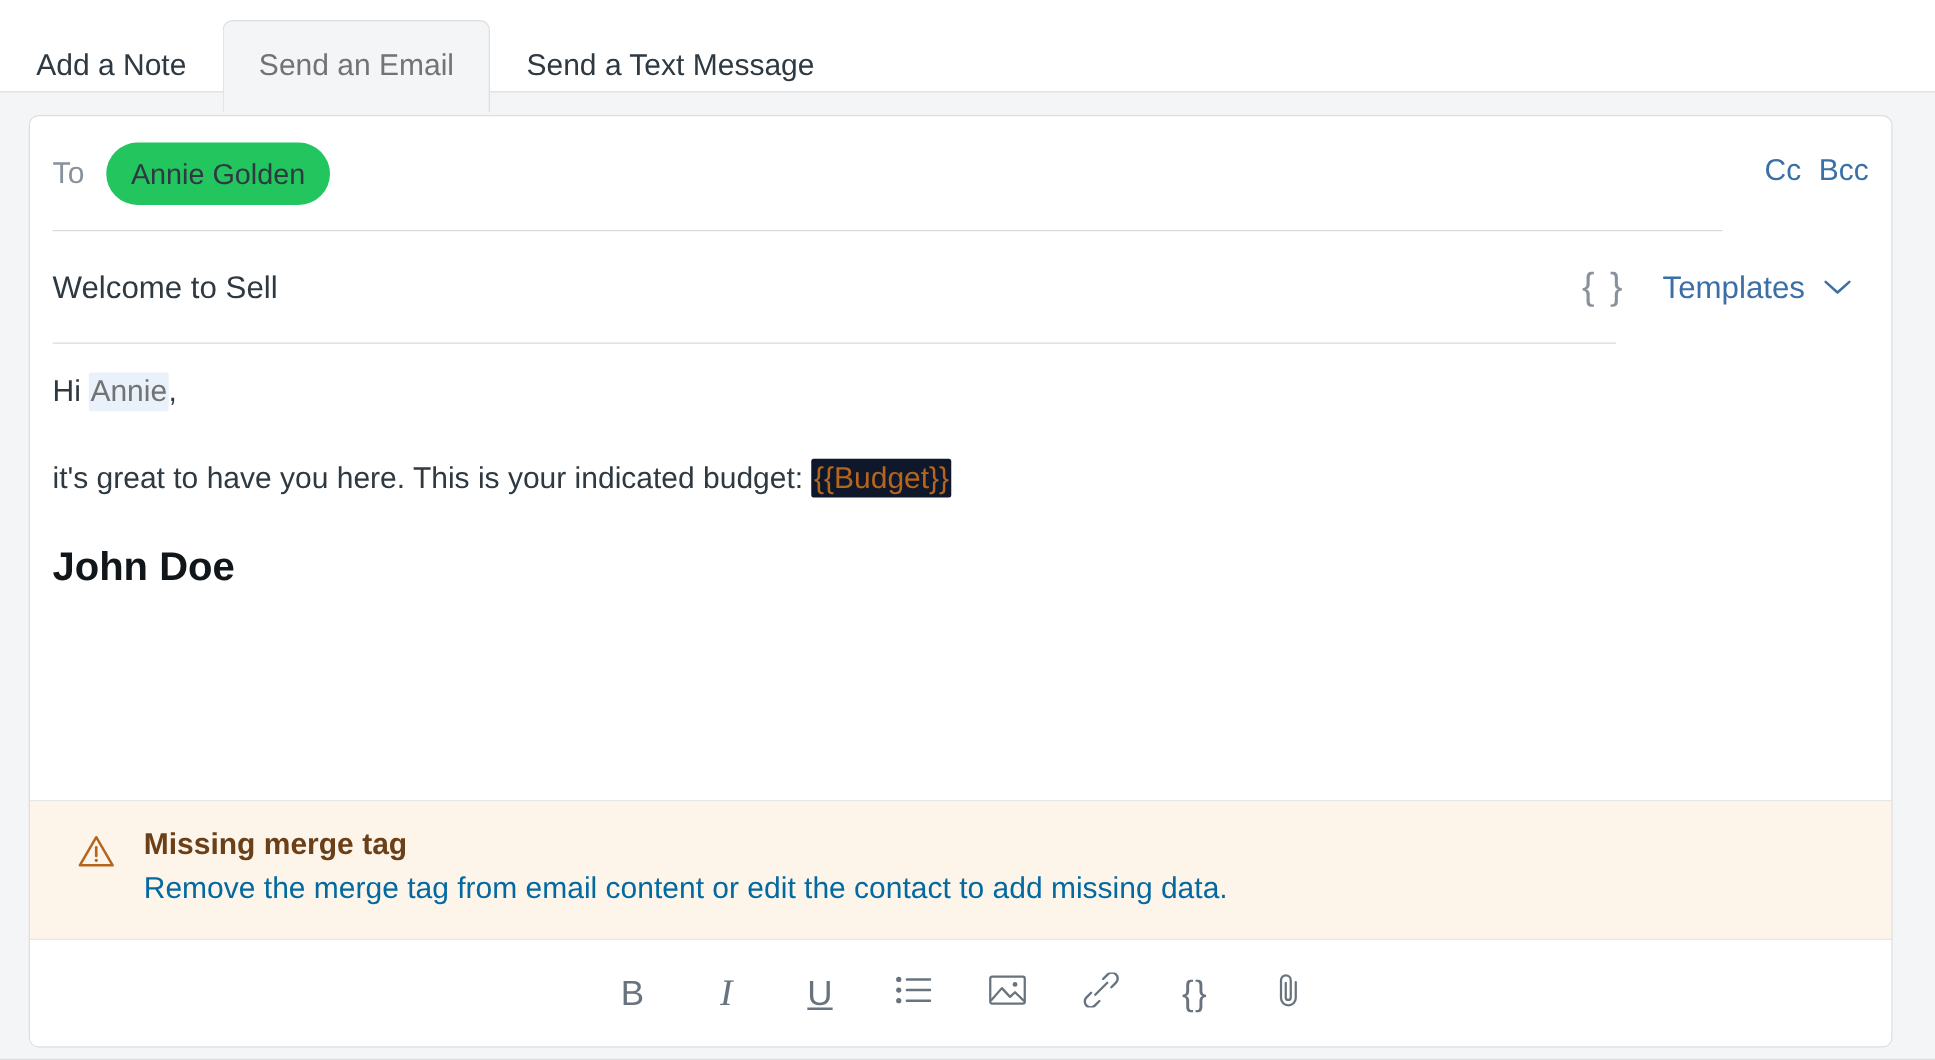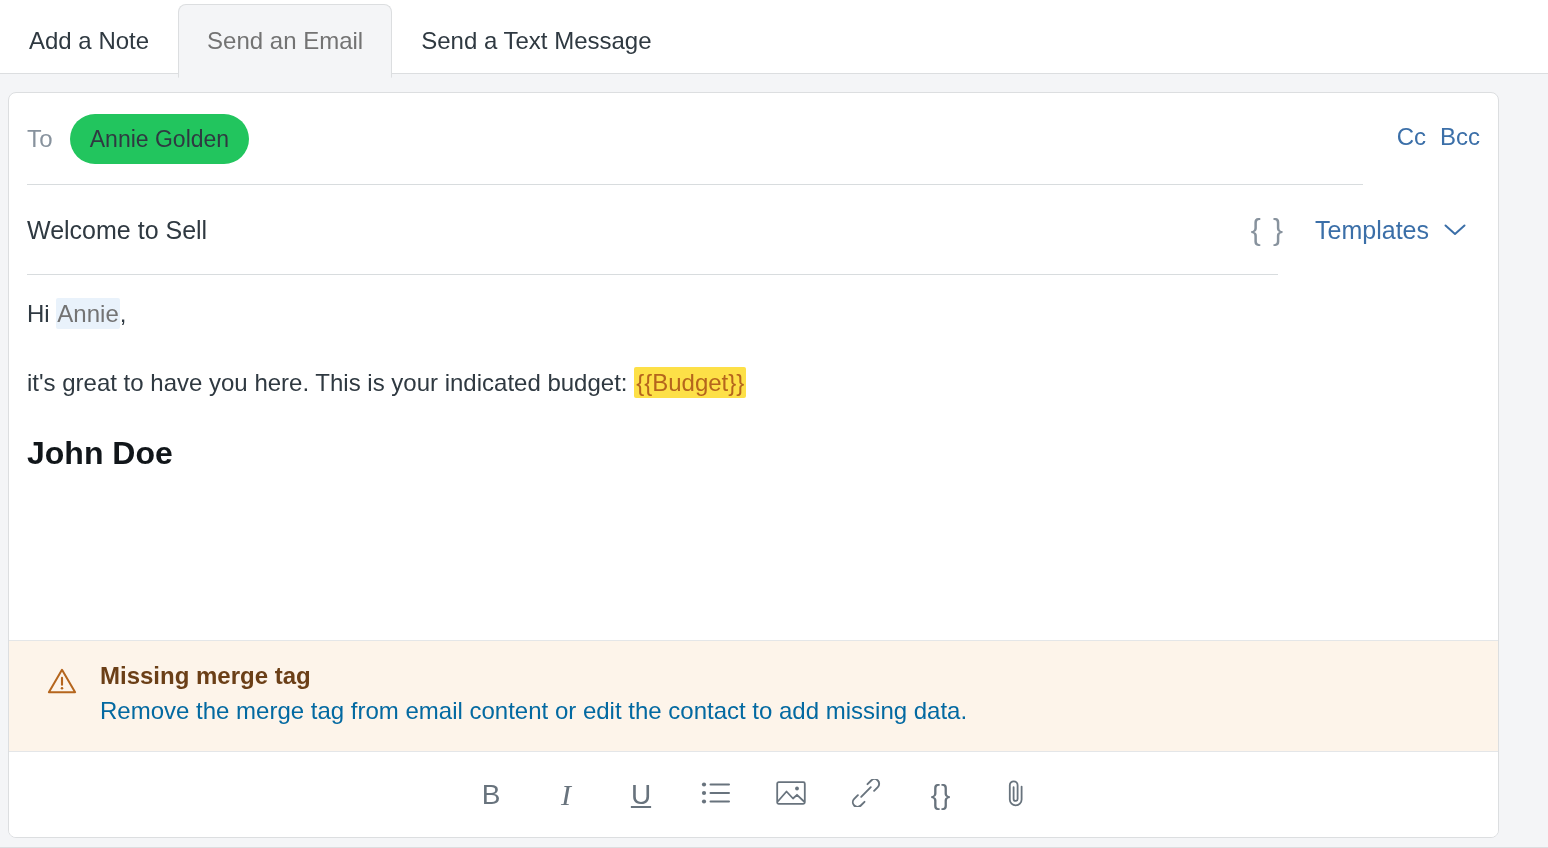--- a/index.html
+++ b/index.html
@@ -12,21 +12,21 @@
     background: #ffffff;
     font-family: "Liberation Sans", sans-serif;
     -webkit-font-smoothing: antialiased;
     overflow: hidden;
   }
 
   
   .tabstrip {
     position: absolute;
     left: 0;
-    top: 4px;
+    top: 16px;
     width: 1548px;
     height: 74px;
     display: flex;
     align-items: flex-end;
     box-sizing: border-box;
   }
   .tab {
     position: relative;
     height: 74px;
     display: flex;
@@ -60,21 +60,21 @@
     background: #f4f5f7;
     border: 1px solid #dcdee0;
     border-left: none;
     border-right: none;
     box-sizing: border-box;
   }
 
   
   .card {
     position: absolute;
-    left: 8px;
+    left: 23px;
     top: 92px;
     width: 1491px;
     height: 746px;
     background: #ffffff;
     border: 1px solid #dcdee0;
     border-radius: 8px;
     box-sizing: border-box;
     overflow: hidden;
     display: flex;
     flex-direction: column;
@@ -194,21 +194,21 @@
     white-space: nowrap;
   }
   .tag-resolved {
     color: #737373;
     background: #e9f2fb;
     border-radius: 2px;
     padding: 2px 1px;
   }
   .tag-missing {
     color: #b5651d;
-    background: #fde047;
+    background: #0f172a;
     border-radius: 2px;
     padding: 2px 2px;
   }
   .signature {
     font-size: 32px;
     color: #11161a;
     font-weight: bold;
     margin: 0;
   }
 

